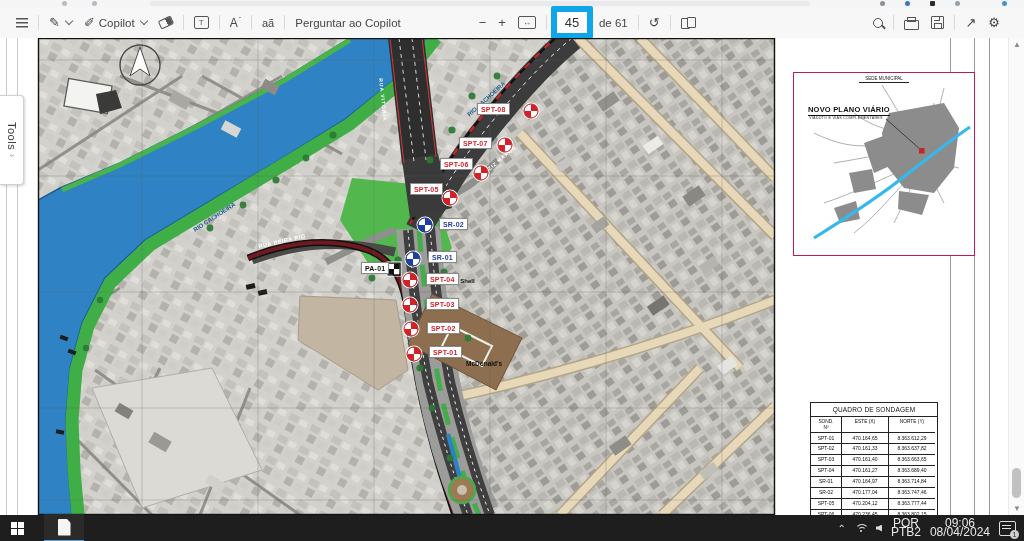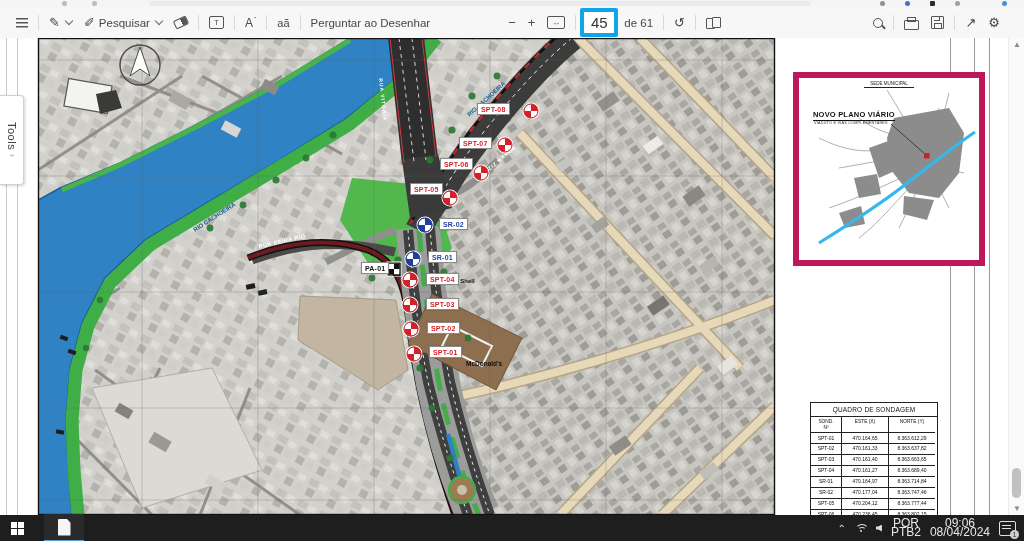--- a/index.html
+++ b/index.html
@@ -31,22 +31,22 @@
   .pages-icon{width:14px;height:11px;position:relative;}
   .pages-icon i{position:absolute;border:1.1px solid #555;border-radius:1px;width:7px;height:9px;background:#f7f7f8;}
   .pages-icon i:first-child{left:0;top:1px;} .pages-icon i:last-child{left:6px;top:0;}
   .mag-icon{width:8px;height:8px;border:1.4px solid #555;border-radius:50%;position:relative;}
   .mag-icon::after{content:"";position:absolute;left:7px;top:7px;width:5px;height:1.5px;background:#555;transform:rotate(45deg);}
   .print-icon{width:13px;height:8px;border:1.2px solid #555;border-radius:1px;position:relative;margin-top:4px;}
   .print-icon::before{content:"";position:absolute;left:2px;top:-4px;width:7px;height:3px;border:1.2px solid #555;}
   .save-icon{width:11px;height:11px;border:1.2px solid #555;border-radius:1px;position:relative;}
   .save-icon::before{content:"";position:absolute;left:2px;top:0;width:5px;height:3px;border-bottom:1.2px solid #555;border-right:1.2px solid #555;}
   .save-icon::after{content:"";position:absolute;left:2px;bottom:0;width:6px;height:4px;border:1.2px solid #555;border-bottom:none;}
-  #pageinput{width:26px;height:19px;border:4px solid #0ea5e9;border-radius:2px;text-align:center;
-       font-size:15px;color:#333;background:#fff;font-family:"Liberation Sans",sans-serif;}
+  #pageinput{width:26px;height:19px;border:6px solid #0ea5e9;border-radius:2px;text-align:center;
+       font-size:13px;color:#333;background:#fff;font-family:"Liberation Sans",sans-serif;}
   
   .vline{width:1px;background:#c9c9c9;}
   #tools-tab{left:0;top:95px;width:23px;height:88px;background:#fff;border:1px solid #d0d0d0;border-left:none;
       border-radius:0 4px 4px 0;box-shadow:1px 1px 3px rgba(0,0,0,.18);display:flex;flex-direction:column;
       align-items:center;justify-content:center;gap:4px;}
   #tools-tab span{writing-mode:vertical-rl;font-size:11px;color:#3b3b3b;letter-spacing:.5px;}
   #scrollbar{left:1008px;top:38px;width:16px;height:477px;background:#fafafa;border-left:1px solid #ebebeb;}
   #scroll-thumb{position:absolute;left:3px;top:430px;width:9px;height:30px;border-radius:5px;background:#c1c1c1;}
   .scroll-arrow{position:absolute;left:0;width:16px;text-align:center;color:#8a8a8a;font-size:8px;}
   
@@ -55,21 +55,21 @@
   .maplabel{position:absolute;white-space:nowrap;color:#14507e;font-weight:bold;}
   .msym{position:absolute;width:13px;height:13px;border-radius:50%;transform:translate(-50%,-50%);
         box-shadow:0 0 0 1px #fff;}
   .msym.spt{background:conic-gradient(#d42127 0 90deg,#fff 90deg 180deg,#d42127 180deg 270deg,#fff 270deg 360deg);border:1.6px solid #d42127;}
   .msym.sr{background:conic-gradient(#1e3fa0 0 90deg,#fff 90deg 180deg,#1e3fa0 180deg 270deg,#fff 270deg 360deg);border:1.6px solid #1e3fa0;}
   .msym.pa{width:11px;height:11px;border-radius:0;background:conic-gradient(#111 0 90deg,#fff 90deg 180deg,#111 180deg 270deg,#fff 270deg 360deg);border:1.4px solid #111;}
   .mlabel{position:absolute;background:#fff;border:.5px solid #8a8a8a;padding:1px 3px 0 3px;
         font-size:7px;font-weight:bold;letter-spacing:.2px;line-height:9px;white-space:nowrap;box-shadow:0 0 1px rgba(0,0,0,.25);}
   .mlabel.spt{color:#d42127;} .mlabel.sr{color:#1e3fa0;} .mlabel.pa{color:#111;}
   
-  #inset{left:793px;top:34px;width:180px;height:182px;background:#fff;border:6px solid #be185d;}
+  #inset{left:793px;top:34px;width:180px;height:182px;background:#fff;border:1px solid #be185d;}
   #inset .sede{position:absolute;left:0;top:3px;width:100%;text-align:center;font-size:4.5px;color:#222;}
   #inset .sede u{text-decoration:none;border-bottom:.5px solid #222;padding:0 6px 1px;}
   #inset .title{position:absolute;left:14px;top:32px;font-size:7.5px;font-weight:bold;color:#111;
         border-bottom:1px solid #111;padding-bottom:1px;letter-spacing:.2px;}
   #inset .subtitle{position:absolute;left:15px;top:43px;font-size:3.8px;color:#333;letter-spacing:.2px;}
   
   #sond{left:810px;top:364px;width:126px;border:1px solid #222;background:#fff;font-size:5px;color:#111;}
   #sond .ttl{border-bottom:.8px solid #222;text-align:center;font-size:6.5px;padding:3px 0;letter-spacing:.2px;}
   #sond .grid{display:grid;grid-template-columns:31px 47px 46px;}
   #sond .tcell{border-right:.6px solid #222;border-bottom:.6px solid #222;padding:2.2px 1px;
@@ -121,42 +121,42 @@
   <div class="tbtn">
       <span class="lines-icon"></span>
     </div>
   <div class="sep"></div>
   <div class="tbtn">
     <span class="glyph">✎</span>
       <span class="chev"></span>
   </div>
   <div class="tbtn">
     <span class="glyph">✐</span>
-    <span>Pesquisar</span>
+    <span>Copilot</span>
     <span class="chev"></span>
   </div>
   <div class="tbtn">
       <span class="eraser-icon"></span>
     </div>
   <div class="sep"></div>
   <div class="tbtn">
       <span class="tbox-icon">T</span>
     </div>
   <div class="sep"></div>
   <div class="tbtn">
       <span style="font-size:12px">A</span>
       <span style="font-size:7px;margin:-6px 0 0 -3px">ˆ</span>
     </div>
   <div class="sep"></div>
   <div class="tbtn">
       <span style="font-size:11px">aã</span>
     </div>
   <div class="sep"></div>
   <div class="tbtn">
-      <span>Perguntar ao Desenhar</span>
+      <span>Perguntar ao Copilot</span>
     </div>
   <div style="width:66px"></div>
   <div class="tbtn">
       <span class="glyph">−</span>
     </div>
   <div class="tbtn">
       <span class="glyph">+</span>
     </div>
   <div class="tbtn">
       <span class="fitw-icon">↔</span>

